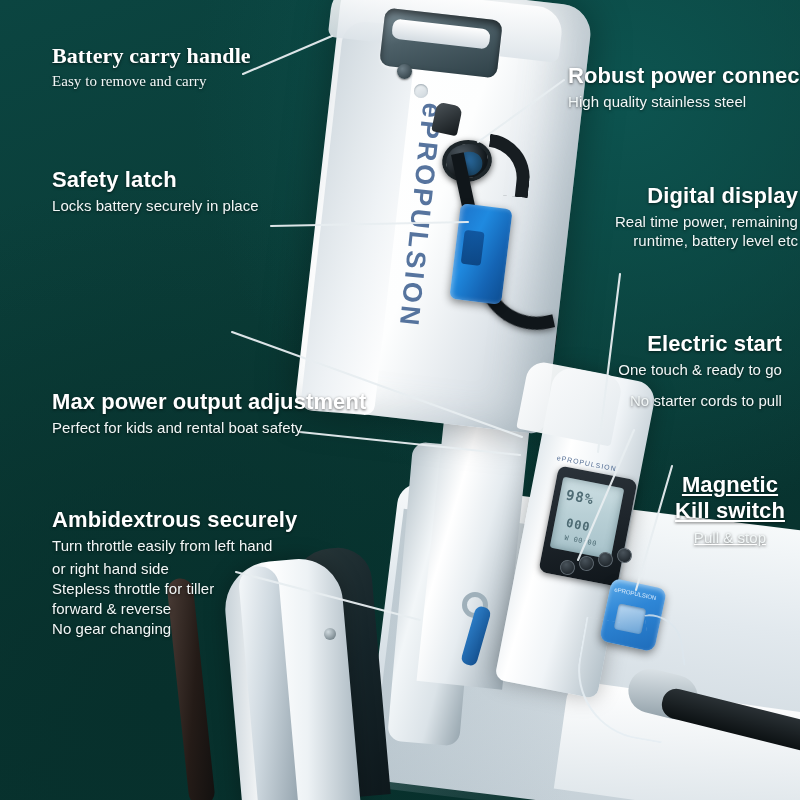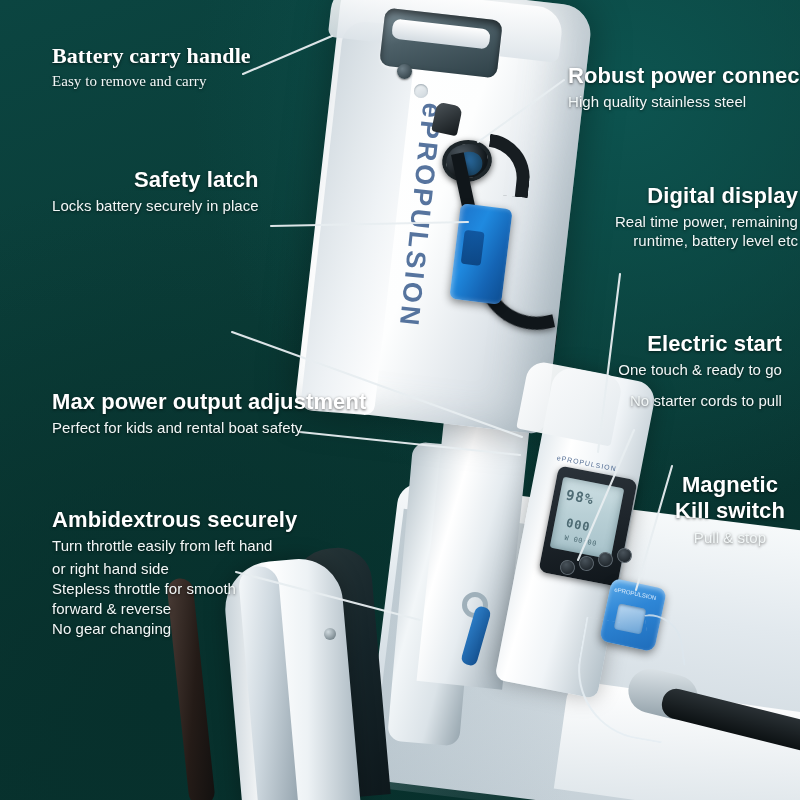--- a/index.html
+++ b/index.html
@@ -267,26 +267,26 @@
   
   .callout{position:absolute;color:#ffffff;text-shadow:0 1px 3px rgba(0,0,0,.6);}
   .callout .title{
     font-size:22px;font-weight:700;line-height:1.12;letter-spacing:.1px;white-space:nowrap;
   }
   .callout .sub{
     font-size:15px;font-weight:400;line-height:1.32;letter-spacing:.05px;
     color:#f2f7f7;margin-top:3px;
   }
   .callout.right{text-align:right;}
-  .callout.center{text-align:center;}
+  .callout.center{text-align:center;text-decoration:underline;}
   .nowrap{white-space:nowrap;}
 
   .c-battery{left:52px;top:44px;font-family:Liberation Serif, serif;}
   .c-connector{left:568px;top:64px;}
-  .c-safety{left:52px;top:168px;text-align:right;}
+  .c-safety{left:52px;top:168px;}
   .c-display{left:560px;top:184px;width:238px;}
   .c-tiller{left:52px;top:288px;}
   .c-electric{left:572px;top:332px;width:210px;}
   .c-maxpower{left:52px;top:390px;}
   .c-ambi{left:52px;top:508px;}
   .c-magnetic{left:660px;top:472px;width:140px;}
   .c-magnetic .title{white-space:normal;line-height:1.2;}
 </style>
 </head>
 <body>
@@ -406,18 +406,18 @@
   <div class="callout c-magnetic center">
     <div class="title">Magnetic</div>
     <div class="title">Kill switch</div>
     <div class="sub">Pull &amp; stop</div>
   </div>
 
   <div class="callout c-ambi">
     <div class="title">Ambidextrous securely</div>
     <div class="sub nowrap">Turn throttle easily from left hand</div>
     <div class="sub nowrap" style="margin-top:4px">or right hand side</div>
-    <div class="sub nowrap" style="margin-top:0">Stepless throttle for smooth</div>
+    <div class="sub nowrap" style="margin-top:0">Stepless throttle for tiller</div>
     <div class="sub nowrap" style="margin-top:0">forward &amp; reverse</div>
     <div class="sub nowrap" style="margin-top:0">No gear changing</div>
   </div>
 
 </div>
 
 </body></html>

